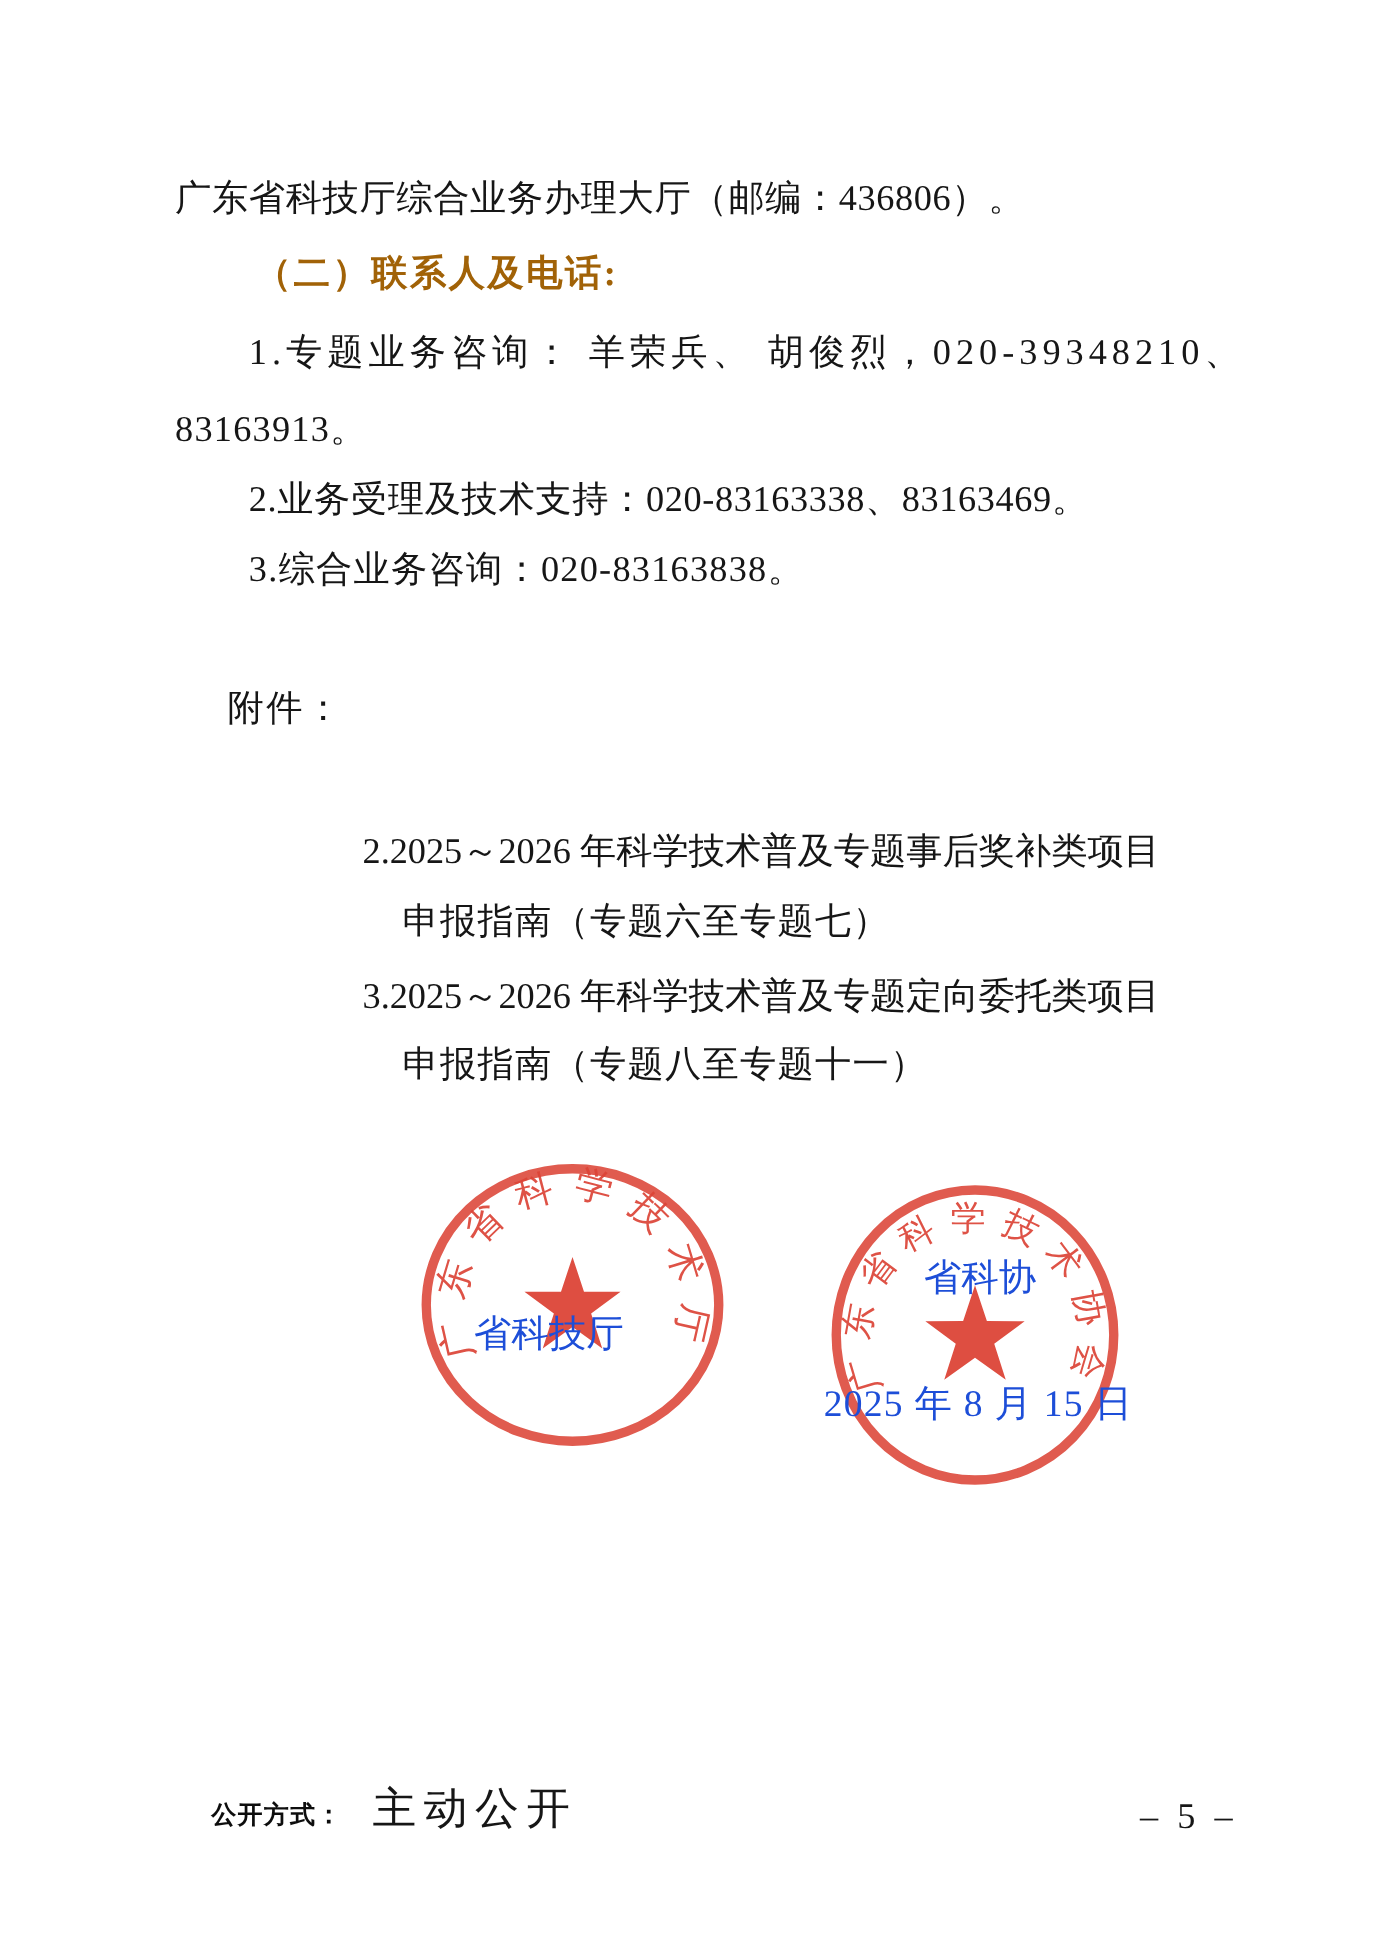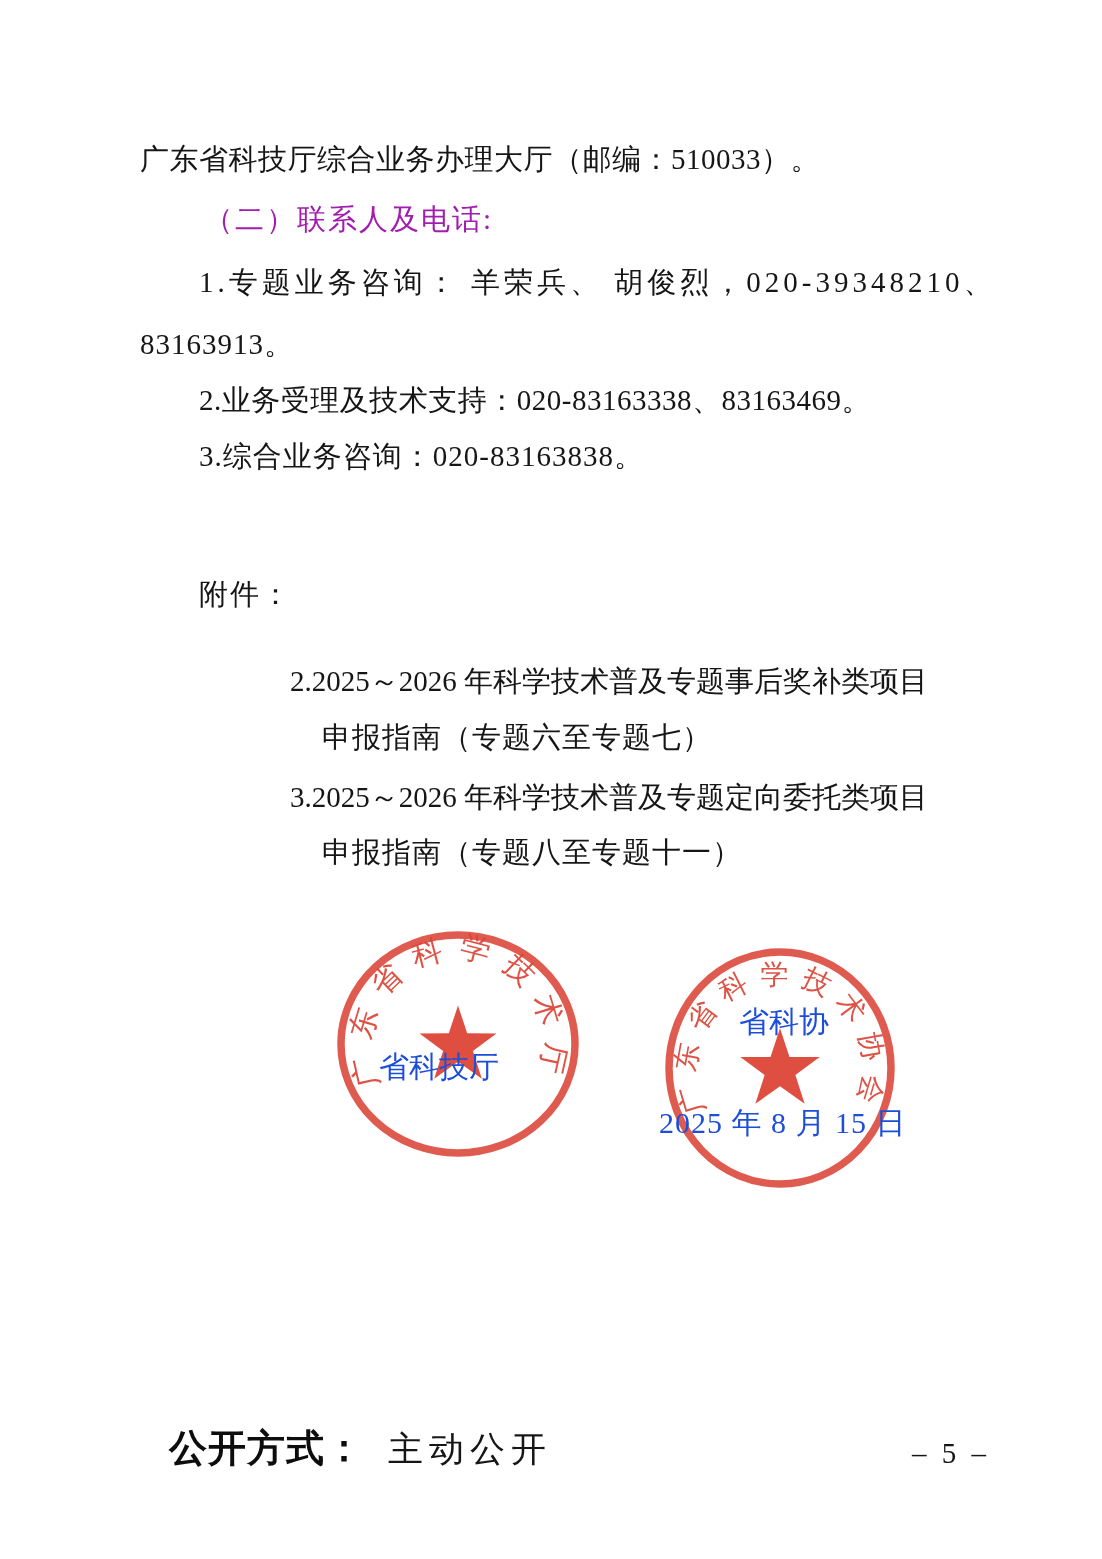--- a/index.html
+++ b/index.html
@@ -12,26 +12,26 @@
     color:#161616;
   }
   .line {
     position:absolute;
     font-size:29px;
     line-height:1.2;
     white-space:pre;
     color:#161616;
   }
   .intro        { left:140px; top:142px; letter-spacing:0.5px; }
-  .heading      { left:204px; top:202px; font-weight:normal; letter-spacing:2px; color:#a21caf; }
+  .heading      { left:204px; top:202px; font-weight:bold; letter-spacing:2px; color:#a16207; }
   .c1a          { left:199px; top:265px; letter-spacing:4px; }
   .c1b          { left:140px; top:327px; letter-spacing:1px; }
   .c2           { left:199px; top:383px; letter-spacing:0.5px; }
   .c3           { left:199px; top:439px; letter-spacing:1px; }
-  .att-label    { left:199px; top:550px; letter-spacing:2px;margin-top:27px; }
+  .att-label    { left:182px; top:550px; letter-spacing:2px; }
   .a1l1         { left:289px; top:550px; }
   .a1l2         { left:322px; top:603px; letter-spacing:1px; }
   .a2l1         { left:290px; top:664px; }
   .a2l2         { left:322px; top:720px; letter-spacing:1px;font-family:Liberation Serif, serif; }
   .a3l1         { left:290px; top:780px; }
   .a3l2         { left:322px; top:835px; letter-spacing:1px;text-align:center; }
 
   .seal-svg { position:absolute; }
   .seal-left  { left:336px; top:930px; }
   .seal-right { left:663px; top:946px; }
@@ -43,34 +43,34 @@
     white-space:pre;
     z-index:5;
   }
   .seal-label-left  { left:379px; top:1047px; letter-spacing:0px; }
   .seal-label-right { left:739px; top:1002px; letter-spacing:0px; }
   .seal-date        { left:659px; top:1103px; letter-spacing:1px; }
 
   .footer-publish { left:140px; top:1391px; }
   .footer-publish .lbl {
     font-family:"Liberation Sans","DejaVu Sans",sans-serif;
-    font-weight:bold; font-size:38px; color:#0d0d0d;
+    font-weight:bold; font-size:20px; color:#0d0d0d;
     letter-spacing:1px;
   }
   .footer-publish .val {
     margin-left:24px; font-size:35px; letter-spacing:6px;
   }
   .page-number { left:912px; top:1436px; font-size:29px; letter-spacing:4px; }
 </style>
 </head>
 <body>
 
 <div class="page">
 
-  <div class="line intro">广东省科技厅综合业务办理大厅（邮编：510033）。</div>
+  <div class="line intro">广东省科技厅综合业务办理大厅（邮编：436806）。</div>
 
   <div class="line heading">（二）联系人及电话:</div>
 
   <div class="line c1a">1.专题业务咨询： 羊荣兵、 胡俊烈，020-39348210、</div>
   <div class="line c1b">83163913。</div>
   <div class="line c2">2.业务受理及技术支持：020-83163338、83163469。</div>
   <div class="line c3">3.综合业务咨询：020-83163838。</div>
 
   <div class="line att-label">附件：</div>
   <div class="line a2l1">2.2025～2026 年科学技术普及专题事后奖补类项目</div>

